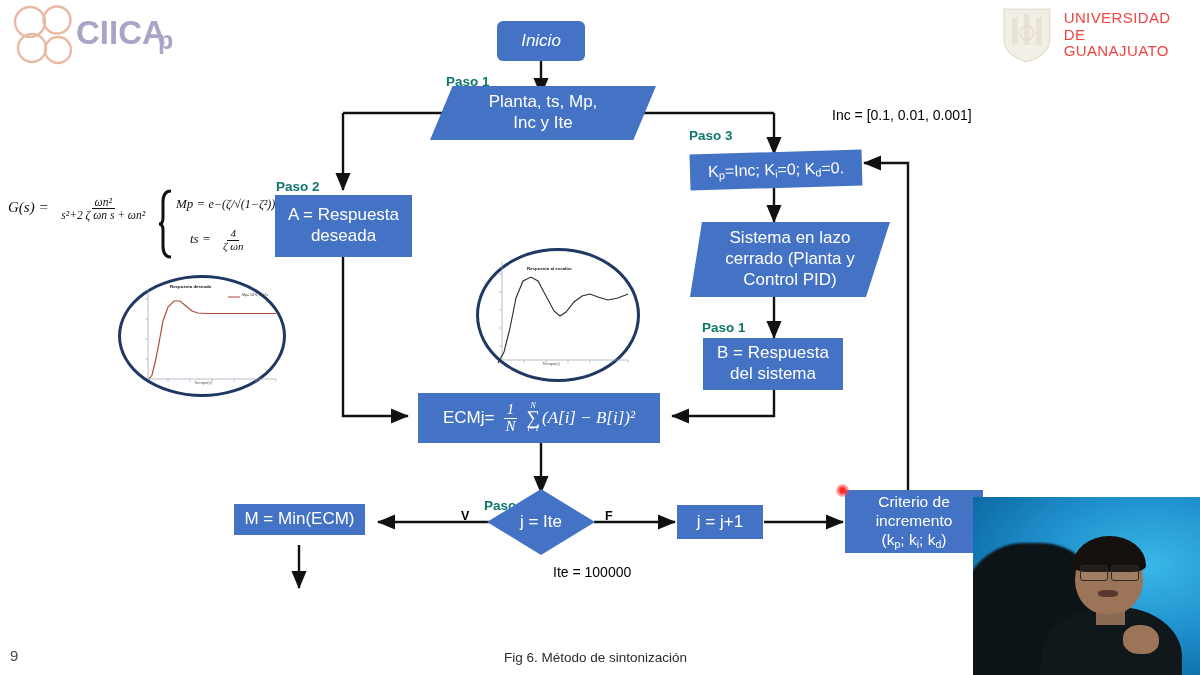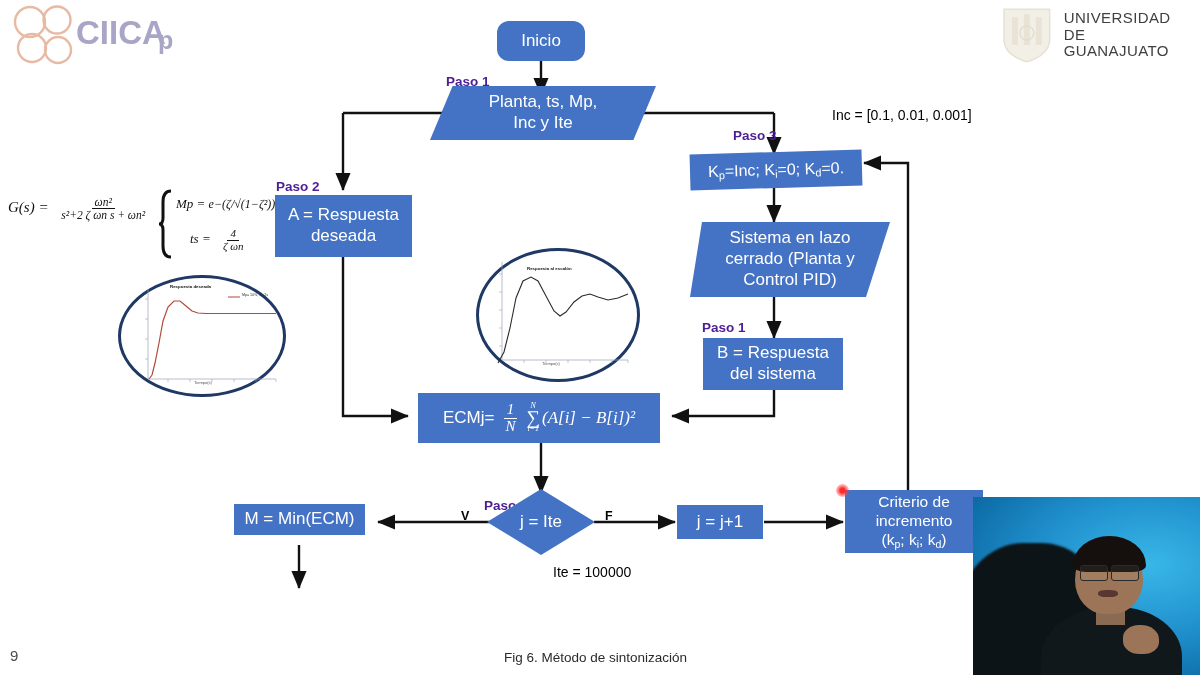--- a/index.html
+++ b/index.html
@@ -5,43 +5,43 @@
   html,body{margin:0;padding:0;}
   body{
     width:1200px;height:675px;background:#ffffff;position:relative;overflow:hidden;
     font-family:"Liberation Sans","DejaVu Sans",sans-serif;
   }
   .stage{position:absolute;inset:0;}
 
   
   #ciicap-logo{position:absolute;left:8px;top:4px;width:180px;height:66px;}
   #ug-logo{position:absolute;left:998px;top:4px;width:198px;height:62px;display:flex;align-items:center;gap:8px;}
-  #ug-logo .ug-text{color:#404040;font-size:15px;line-height:1.12;letter-spacing:.4px;font-weight:400;}
+  #ug-logo .ug-text{color:#ef4444;font-size:15px;line-height:1.12;letter-spacing:.4px;font-weight:400;}
 
   
   .node{
     position:absolute;background:#4472C4;color:#ffffff;
     display:flex;align-items:center;justify-content:center;text-align:center;
     font-size:17px;line-height:1.22;box-sizing:border-box;padding:3px 6px;
   }
-  .node.term{border-radius:12px;}
+  .node.term{border-radius:6px;font-style:italic;}
   .node.rect{border-radius:0;}
   .para{
     position:absolute;color:#fff;display:flex;align-items:center;justify-content:center;
     text-align:center;font-size:17px;line-height:1.22;box-sizing:border-box;
   }
   .para .shape{position:absolute;inset:0;background:#4472C4;}
   .para .txt{position:relative;z-index:2;padding:0 14px;}
   .diamond{position:absolute;text-align:right;}
   .diamond .shape{position:absolute;inset:0;background:#4472C4;
       clip-path:polygon(50% 0,100% 50%,50% 100%,0 50%);}
   .diamond .txt{position:absolute;inset:0;display:flex;align-items:center;justify-content:center;
       color:#fff;font-size:17px;z-index:2;}
 
-  .steplabel{position:absolute;font-size:13.5px;font-weight:bold;color:#4c1d95;white-space:nowrap;}
+  .steplabel{position:absolute;font-size:13.5px;font-weight:bold;color:#0f766e;white-space:nowrap;}
   .plain{position:absolute;font-size:14px;color:#000;white-space:nowrap;}
   .branch{position:absolute;font-size:12.5px;font-weight:bold;color:#000;}
 
   sub{font-size:.68em;vertical-align:-.25em;}
 
   
   .math{position:absolute;color:#111;font-family:"Liberation Serif","DejaVu Serif",serif;}
   .frac{display:inline-flex;flex-direction:column;align-items:center;vertical-align:middle;
         font-size:.82em;line-height:1.05;margin:0 6px;}
   .frac .num{border-bottom:1px solid #111;padding:0 3px;}
@@ -188,21 +188,21 @@
   <div class="para" style="left:430px;top:86px;width:226px;height:54px;">
     <div class="shape" style="clip-path:polygon(10% 0,100% 0,90% 100%,0 100%);"></div>
     <div class="txt">
       <div>Planta, ts, Mp,</div>
       <div>Inc y Ite</div>
     </div>
   </div>
 
   <div class="plain" style="left:832px;top:107px;">Inc = [0.1, 0.01, 0.001]</div>
 
-  <div class="steplabel" style="left:689px;top:128px;margin-left:44px;">Paso 3</div>
+  <div class="steplabel" style="left:689px;top:128px;">Paso 3</div>
 
   <div style="position:absolute;left:690px;top:152px;width:172px;height:36px;transform:rotate(-1.6deg);
               background:#4472C4;color:#fff;display:flex;align-items:center;justify-content:center;
               font-size:16px;">
     <span>K<sub>p</sub>=Inc; K<sub>i</sub>=0; K<sub>d</sub>=0.</span>
   </div>
 
   <div class="steplabel" style="left:276px;top:179px;">Paso 2</div>
 
   <div class="node rect" style="left:275px;top:195px;width:137px;height:62px;">

